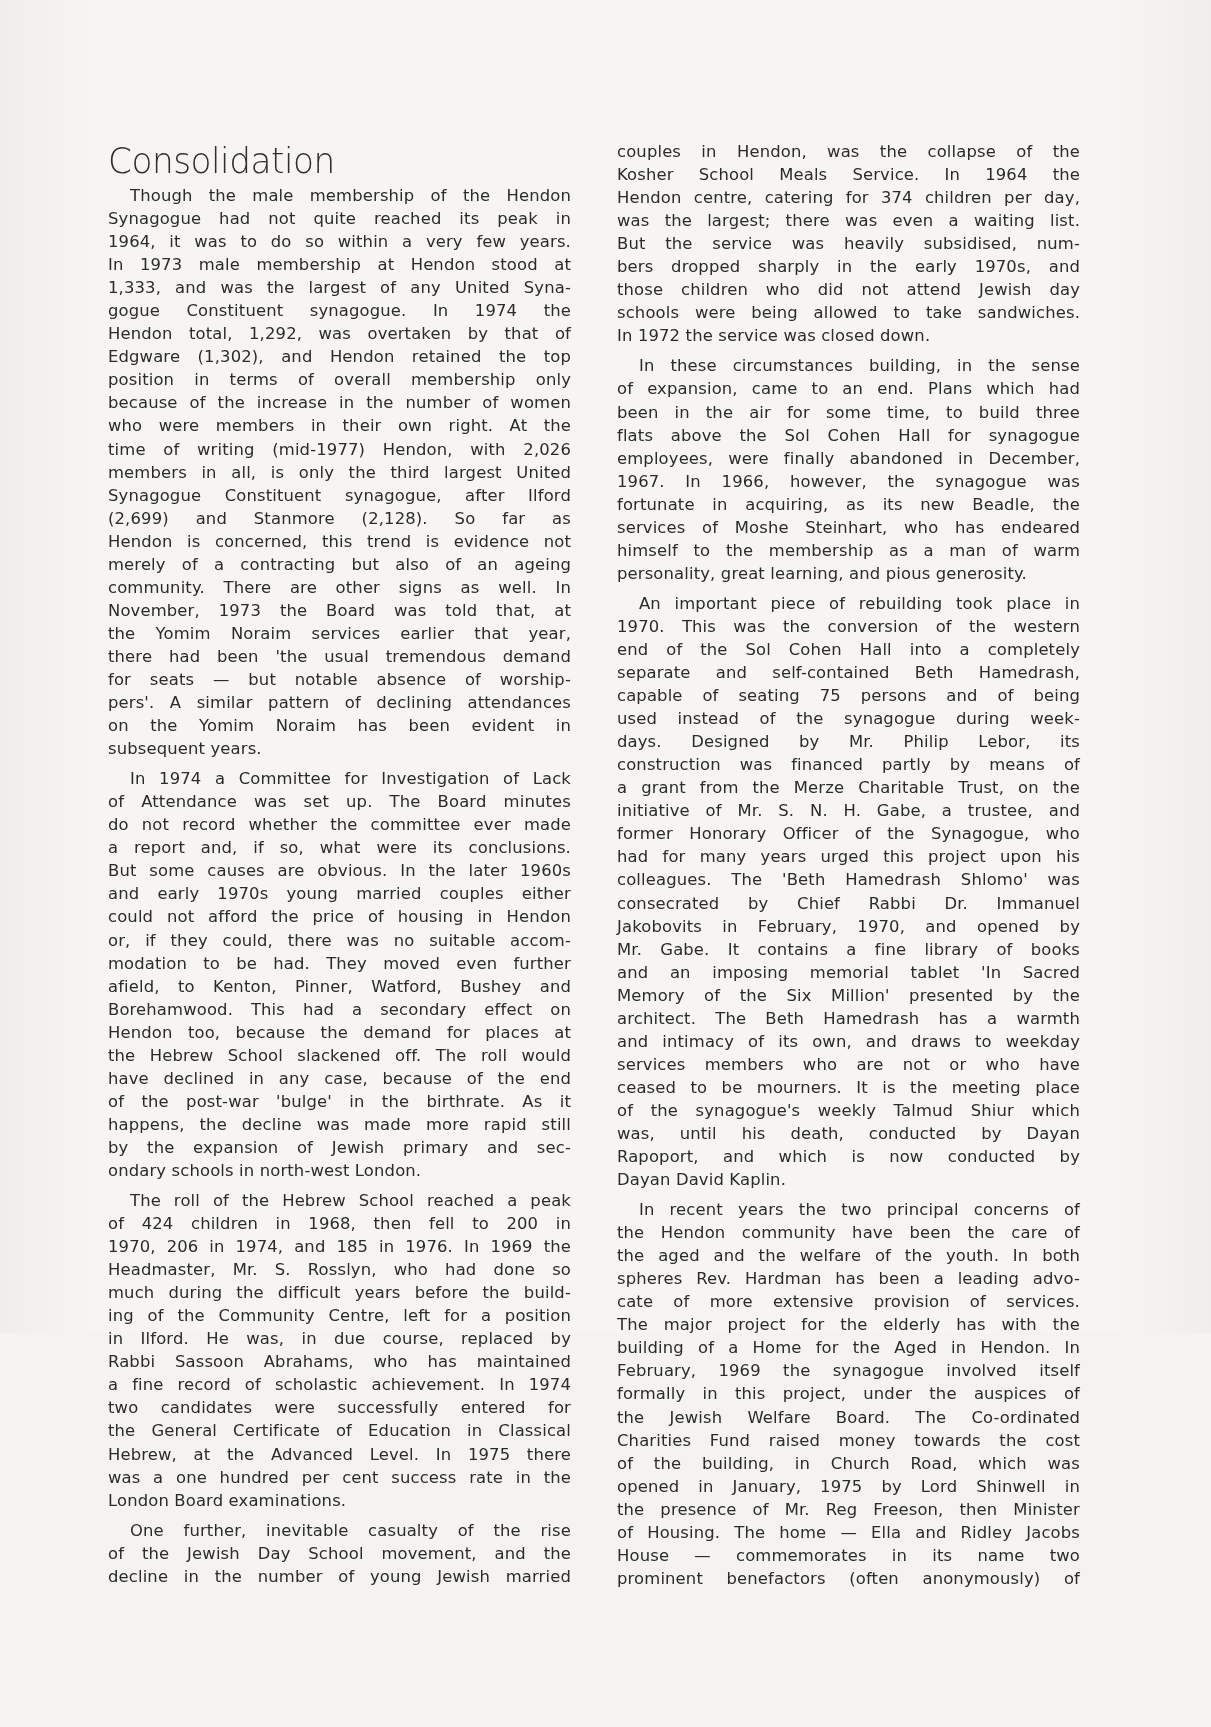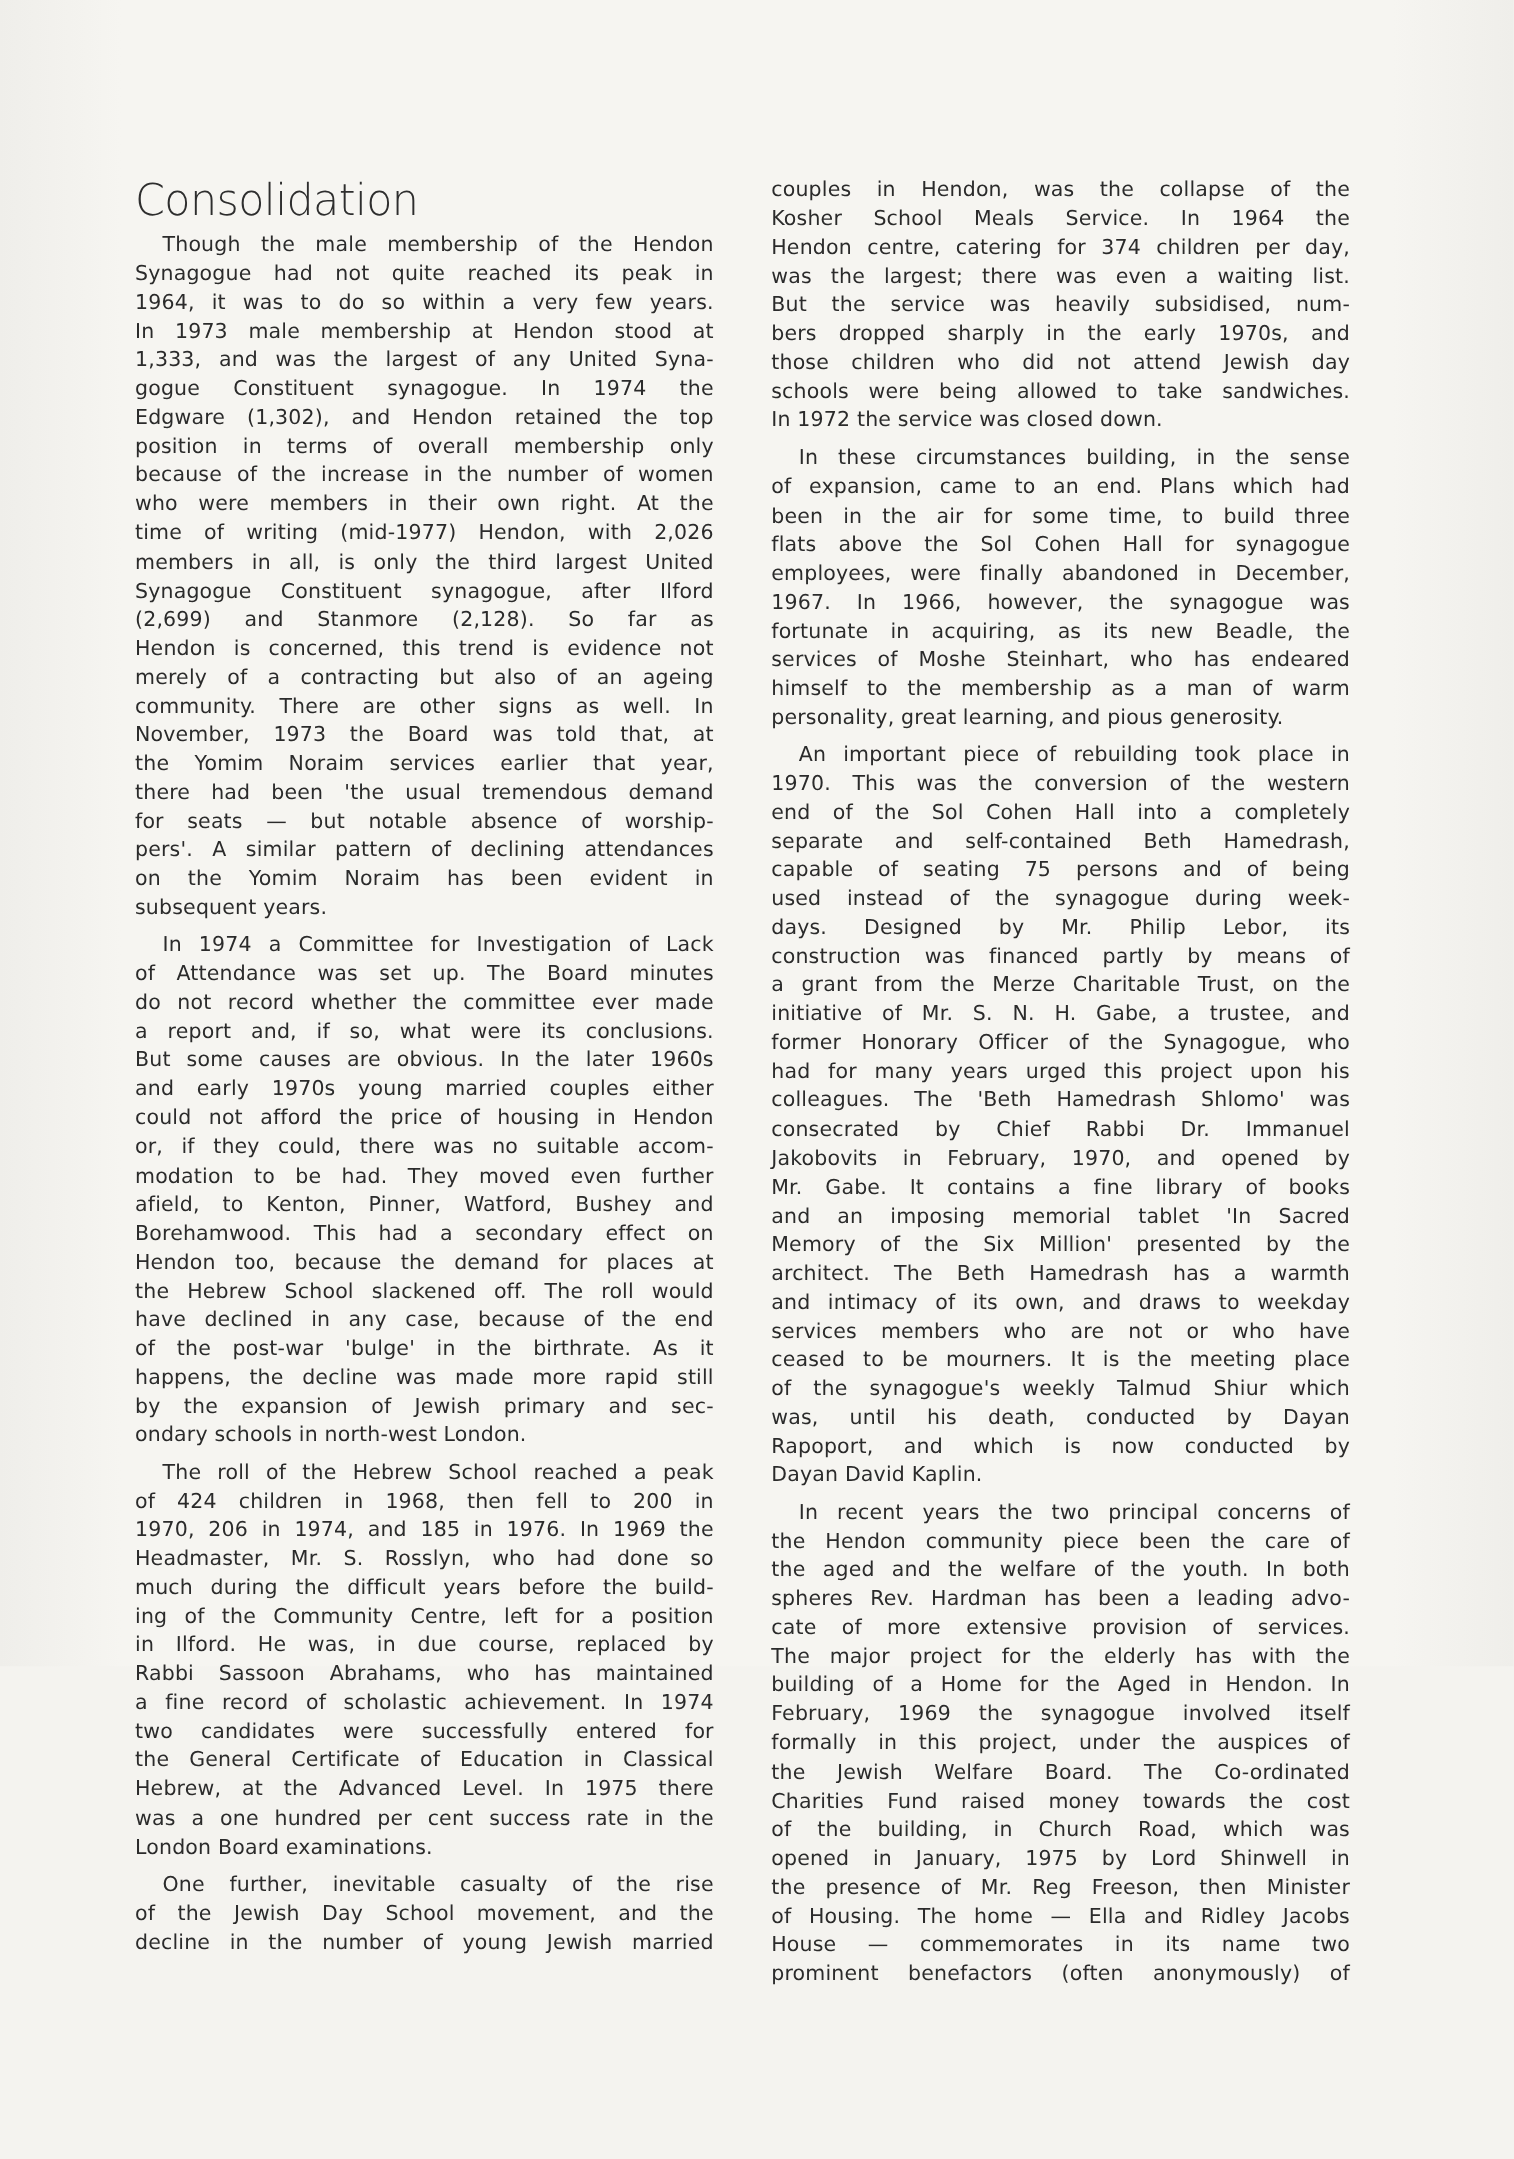--- a/index.html
+++ b/index.html
@@ -56,20 +56,21 @@
   <div class="col left">
     <h1 class="title">Consolidation</h1>
     <div id="left-paras">
         <div class="para">
           <span class="line indent">Though the male membership of the Hendon</span>
           <span class="line">Synagogue had not quite reached its peak in</span>
           <span class="line">1964, it was to do so within a very few years.</span>
           <span class="line">In 1973 male membership at Hendon stood at</span>
           <span class="line">1,333, and was the largest of any United Syna-</span>
           <span class="line">gogue Constituent synagogue. In 1974 the</span>
+          <span class="line">Hendon total, 1,292, was overtaken by that of</span>
           <span class="line">Edgware (1,302), and Hendon retained the top</span>
           <span class="line">position in terms of overall membership only</span>
           <span class="line">because of the increase in the number of women</span>
           <span class="line">who were members in their own right. At the</span>
           <span class="line">time of writing (mid-1977) Hendon, with 2,026</span>
           <span class="line">members in all, is only the third largest United</span>
           <span class="line">Synagogue Constituent synagogue, after Ilford</span>
           <span class="line">(2,699) and Stanmore (2,128). So far as</span>
           <span class="line">Hendon is concerned, this trend is evidence not</span>
           <span class="line">merely of a contracting but also of an ageing</span>
@@ -173,21 +174,21 @@
           <span class="line">and intimacy of its own, and draws to weekday</span>
           <span class="line">services members who are not or who have</span>
           <span class="line">ceased to be mourners. It is the meeting place</span>
           <span class="line">of the synagogue's weekly Talmud Shiur which</span>
           <span class="line">was, until his death, conducted by Dayan</span>
           <span class="line">Rapoport, and which is now conducted by</span>
           <span class="line last">Dayan David Kaplin.</span>
         </div>
         <div class="para">
           <span class="line indent">In recent years the two principal concerns of</span>
-          <span class="line">the Hendon community piece been the care of</span>
+          <span class="line">the Hendon community have been the care of</span>
           <span class="line">the aged and the welfare of the youth. In both</span>
           <span class="line">spheres Rev. Hardman has been a leading advo-</span>
           <span class="line">cate of more extensive provision of services.</span>
           <span class="line">The major project for the elderly has with the</span>
           <span class="line">building of a Home for the Aged in Hendon. In</span>
           <span class="line">February, 1969 the synagogue involved itself</span>
           <span class="line">formally in this project, under the auspices of</span>
           <span class="line">the Jewish Welfare Board. The Co-ordinated</span>
           <span class="line">Charities Fund raised money towards the cost</span>
           <span class="line">of the building, in Church Road, which was</span>

